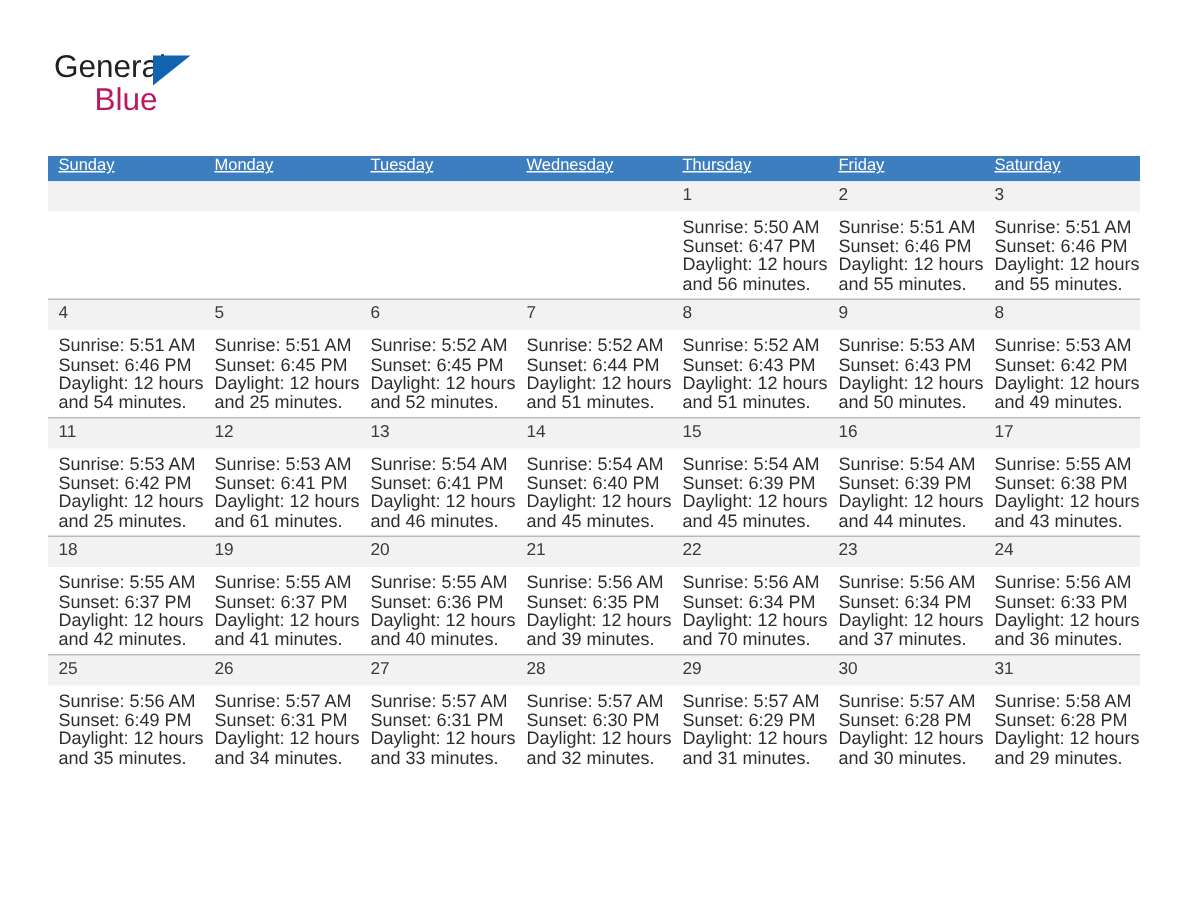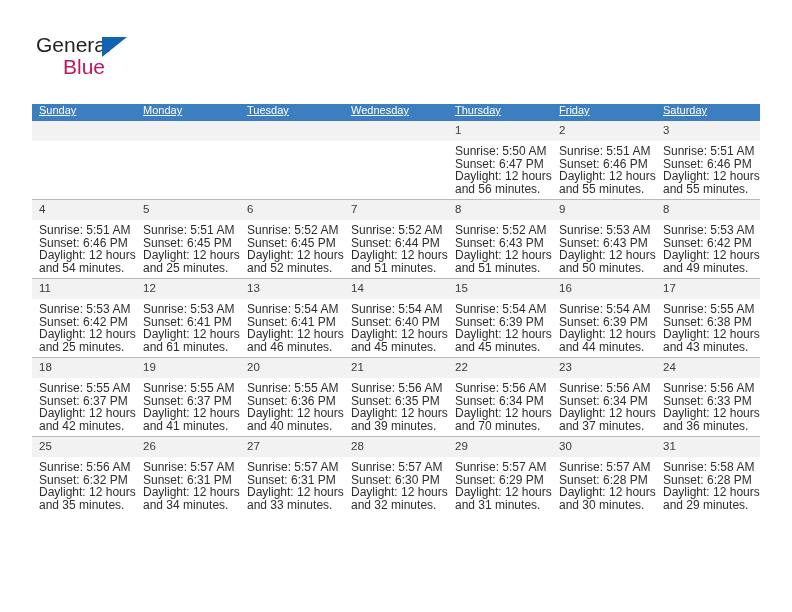--- a/index.html
+++ b/index.html
@@ -403,21 +403,21 @@
               <div>Daylight: 12 hours</div>
               <div>and 36 minutes.</div>
             </div>
           </td>
         </tr>
         <tr class="week-row">
           <td>
             <span class="daynum">25</span>
             <div class="info">
               <div>Sunrise: 5:56 AM</div>
-              <div>Sunset: 6:32 PM</div>
+              <div>Sunset: 6:49 PM</div>
               <div>Daylight: 12 hours</div>
               <div>and 35 minutes.</div>
             </div>
           </td>
           <td>
             <span class="daynum">26</span>
             <div class="info">
               <div>Sunrise: 5:57 AM</div>
               <div>Sunset: 6:31 PM</div>
               <div>Daylight: 12 hours</div>

